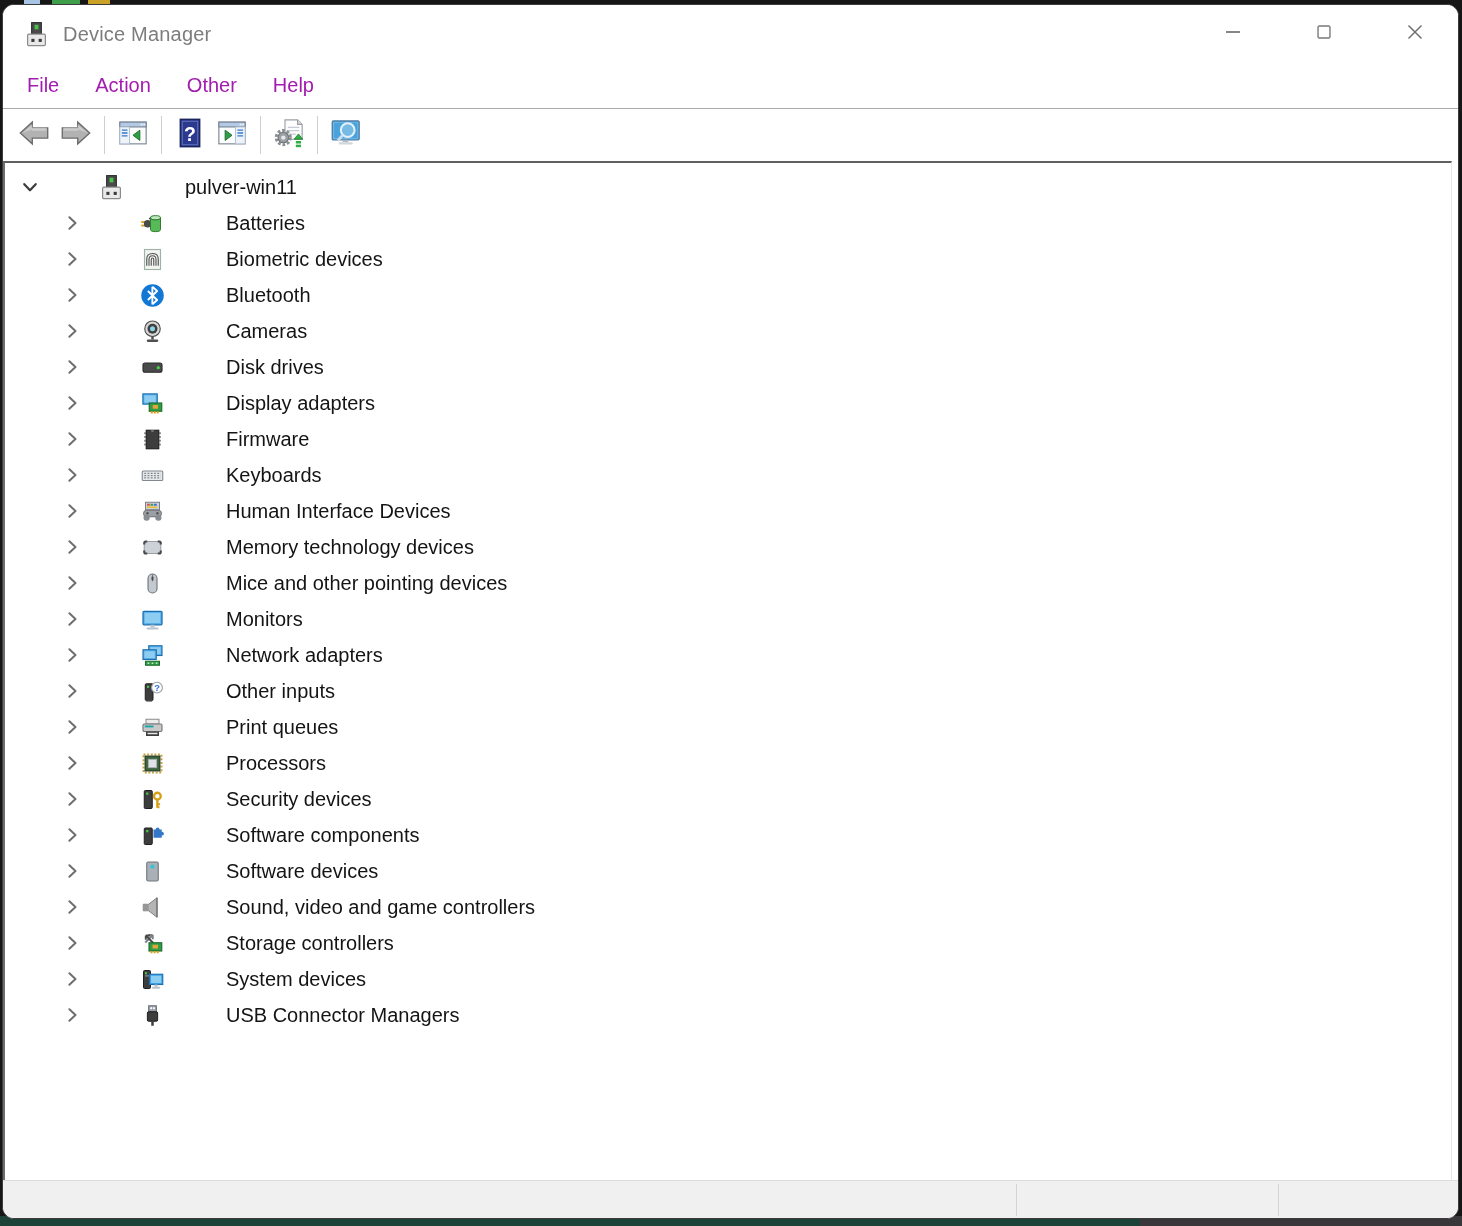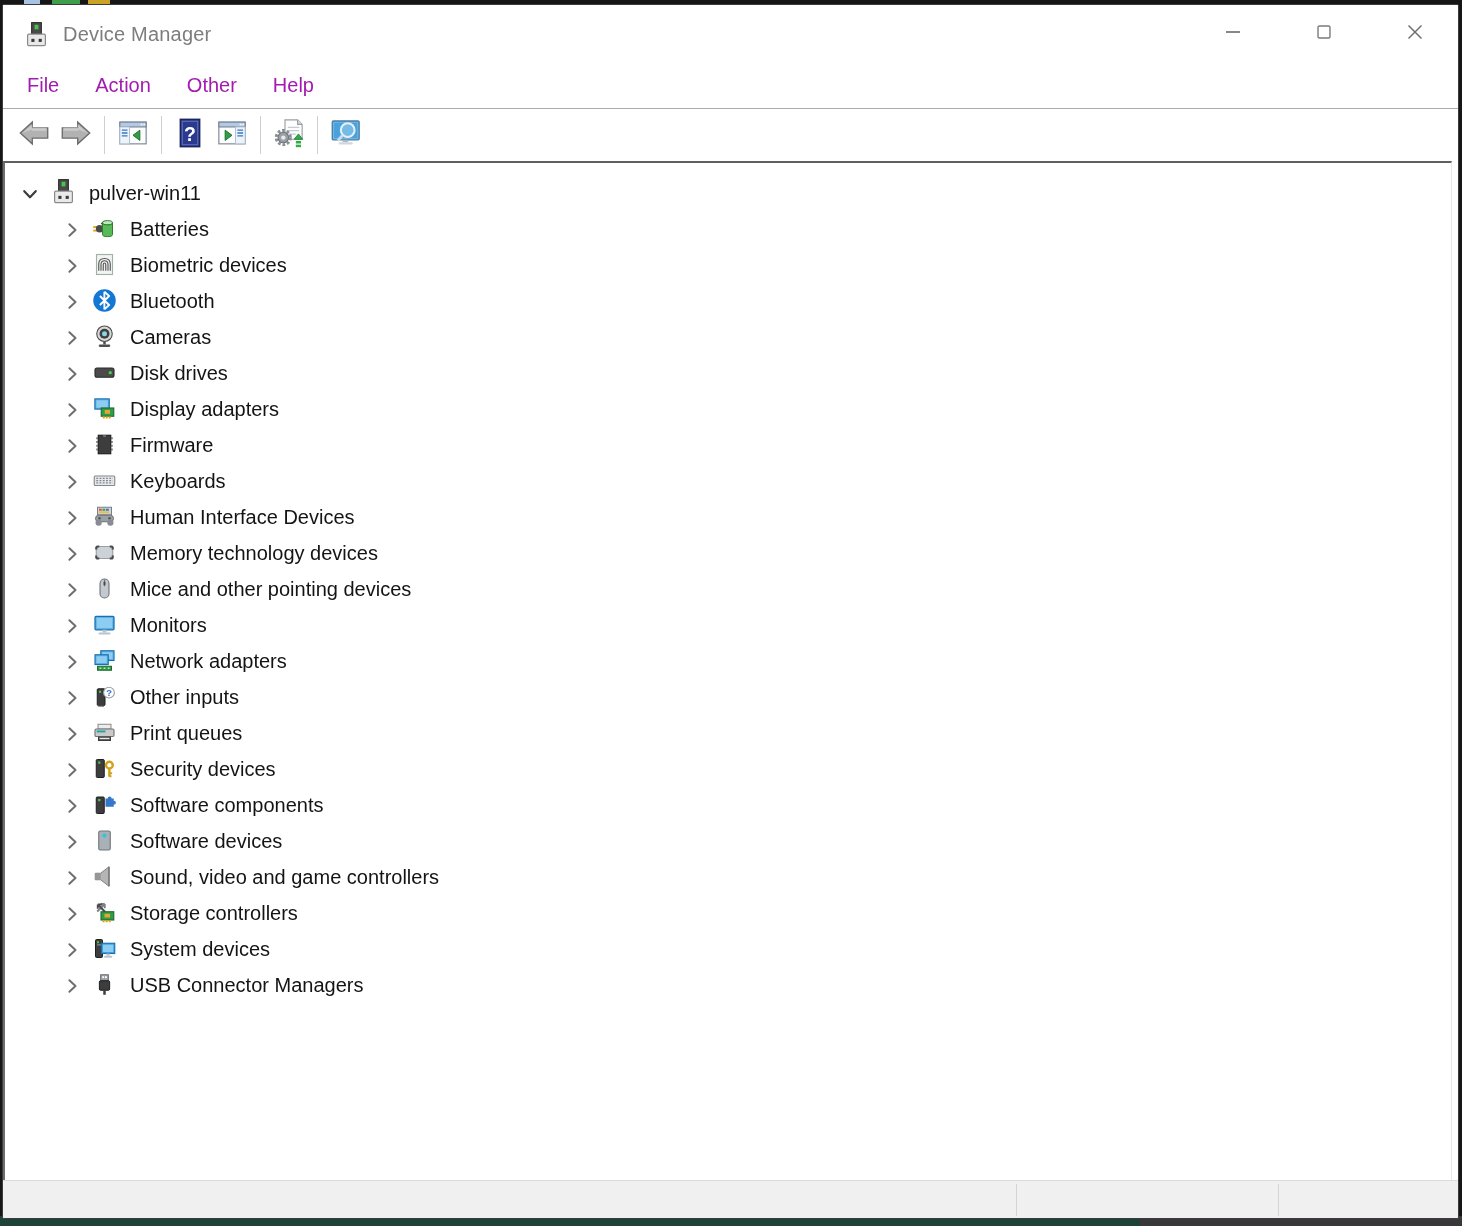--- a/index.html
+++ b/index.html
@@ -7,21 +7,21 @@
   body { font-family:"Liberation Sans","DejaVu Sans",sans-serif; background:#161616; }
   .page { position:relative; width:1462px; height:1226px; background:#161616; }
 
   
   .backdrop-frag { position:absolute; top:0; height:5px; }
   .desk-strip { position:absolute; left:0; bottom:0; width:1462px; height:10px; background:#3a373b; }
   .desk-strip-teal { position:absolute; left:0; bottom:0; width:1140px; height:10px; background:#1d4238; }
 
   
   .window { position:absolute; left:2px; top:4px; width:1457px; height:1215px;
-            background:#ffffff; border-radius:2px; overflow:hidden;
+            background:#ffffff; border-radius:12px; overflow:hidden;
             display:flex; flex-direction:column; border:1px solid #3c3c3c; }
 
   
   .titlebar { height:58px; flex:0 0 58px; display:flex; align-items:center;
               padding-left:20px; position:relative; background:#fff; }
   .titlebar .app-icon { width:27px; height:27px; display:inline-flex; }
   .titlebar .title { margin-left:13px; font-size:20px; color:#7d7d7d; letter-spacing:.2px; }
   .win-controls { position:absolute; right:14px; top:0; height:58px; display:flex; align-items:center; }
   .win-btn { width:58px; height:44px; display:flex; align-items:center; justify-content:center; margin-left:33px; }
   .win-btn svg { width:26px; height:26px; }
@@ -36,21 +36,21 @@
              padding-left:10px; background:#fff; }
   .tb-btn { width:42px; height:42px; display:flex; align-items:center; justify-content:center; }
   .tb-btn svg { width:32px; height:32px; }
   .tb-sep { width:1px; height:38px; background:#cfcfcf; margin:0 7px; }
 
   
   .tree-panel { flex:1 1 auto; margin-right:6px; background:#fff;
                 border-top:2px solid #5f5f5f; border-left:2px solid #6e6e6e;
                 border-right:1px solid #e8e8e8; overflow:hidden; }
   .tree { padding-top:6px; }
-  .tree-row { height:36px; display:flex; align-items:flex-end; white-space:nowrap; }
+  .tree-row { height:36px; display:flex; align-items:center; white-space:nowrap;gap:48px; }
   .tree-row.root { padding-left:14px; }
   .tree-row.child { padding-left:56px; }
   .chev { width:22px; height:22px; flex:0 0 22px; margin-right:9px; display:inline-flex; }
   .chev svg { width:22px; height:22px; }
   .node-icon { width:25px; height:25px; flex:0 0 25px; margin-right:13px; display:inline-flex; }
   .node-icon svg { width:25px; height:25px; }
   .tree-row.root .node-icon { width:27px; height:27px; flex-basis:27px; margin-right:12px; }
   .tree-row.root .node-icon svg { width:27px; height:27px; }
   .node-label { font-size:20px; color:#141414; }
 
@@ -455,20 +455,35 @@
             <span class="node-label">Print queues</span>
           </div>
           <div class="tree-row child">
             <span class="chev">
               <svg viewBox="0 0 20 20">
                 <polyline points="7.6,4.8 13.2,10 7.6,15.2" fill="none" stroke="#6e6e6e" stroke-width="1.8" stroke-linecap="round" stroke-linejoin="round"></polyline>
               </svg>
             </span>
             <span class="node-icon">
               <svg viewBox="0 0 20 20">
+                <rect x="2.8" y="2.8" width="14.4" height="14.4" fill="none" stroke="#c9a34a" stroke-width="1.6" stroke-dasharray="1.6 1.3"></rect>
+                <rect x="4.1" y="4.1" width="11.8" height="11.8" fill="#3c633c" stroke="#213a21" stroke-width="0.9"></rect>
+                <rect x="6.7" y="6.7" width="6.6" height="6.6" fill="#dfe3e6" stroke="#aab0b5" stroke-width="0.8"></rect>
+              </svg>
+            </span>
+            <span class="node-label">Processors</span>
+          </div>
+          <div class="tree-row child">
+            <span class="chev">
+              <svg viewBox="0 0 20 20">
+                <polyline points="7.6,4.8 13.2,10 7.6,15.2" fill="none" stroke="#6e6e6e" stroke-width="1.8" stroke-linecap="round" stroke-linejoin="round"></polyline>
+              </svg>
+            </span>
+            <span class="node-icon">
+              <svg viewBox="0 0 20 20">
                 <rect x="3.4" y="2.8" width="6.4" height="14.4" rx="0.8" fill="#3d3d3d" stroke="#1f1f1f" stroke-width="0.8"></rect>
                 <rect x="4.9" y="4.4" width="1.8" height="1.8" fill="#49c549"></rect>
                 <circle cx="13.9" cy="7.3" r="2.7" fill="none" stroke="#d4a017" stroke-width="1.9"></circle>
                 <line x1="13.9" y1="10" x2="13.9" y2="16.6" stroke="#d4a017" stroke-width="1.9"></line>
                 <line x1="13.9" y1="13.8" x2="16.1" y2="13.8" stroke="#d4a017" stroke-width="1.6"></line>
                 <line x1="13.9" y1="16.2" x2="15.6" y2="16.2" stroke="#d4a017" stroke-width="1.6"></line>
               </svg>
             </span>
             <span class="node-label">Security devices</span>
           </div>

